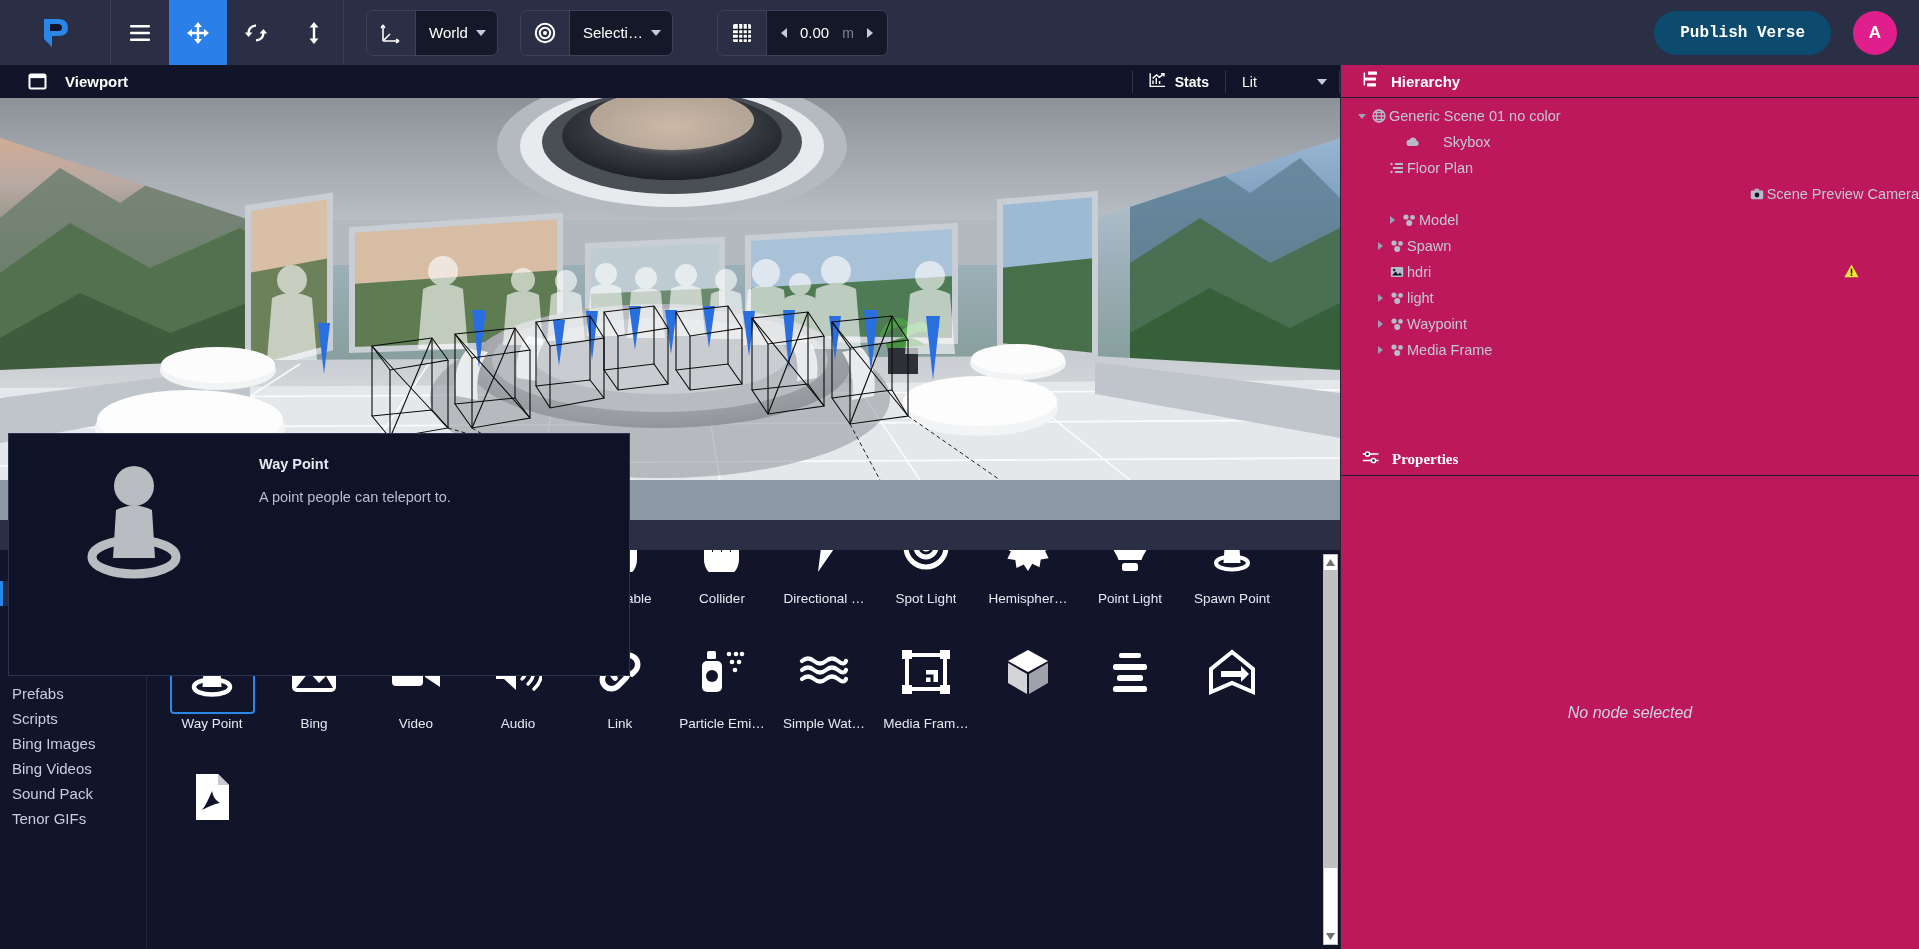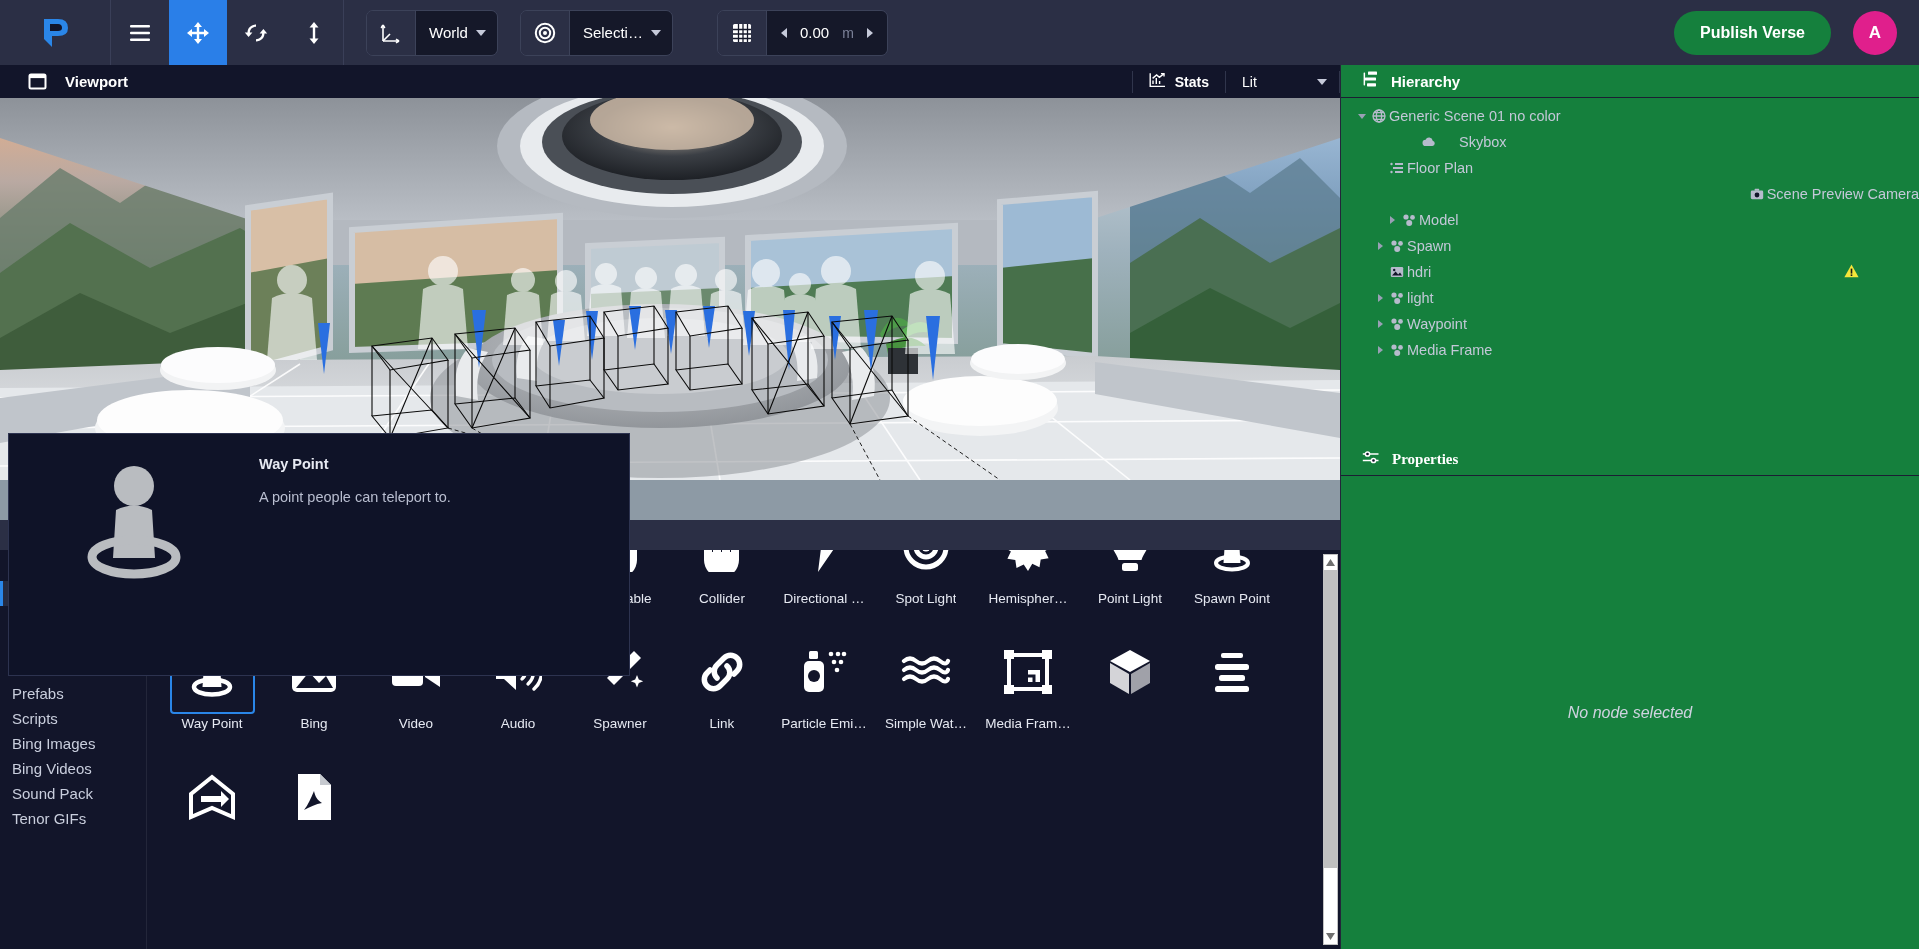--- a/index.html
+++ b/index.html
@@ -66,24 +66,24 @@
     border-top: 5px solid transparent; border-bottom: 5px solid transparent;
     cursor: pointer;
   }
   .arrow-l { border-right: 6px solid #c6cada; }
   .arrow-r { border-left: 6px solid #c6cada; }
   .unit { color: #7c8299; font-size: 14px; }
 
   .spacer { flex: 1; }
   .publish-btn {
     height: 44px; padding: 0 26px;
-    background: #15803d; color: #fff;
+    background: #0c4a6e; color: #fff;
     border: none; border-radius: 22px;
     font-size: 16px; font-weight: bold;
-    font-family: Liberation Sans, sans-serif;
+    font-family: Liberation Mono, monospace;
     cursor: pointer; margin-right: 22px;
   }
   .avatar {
     width: 44px; height: 44px; border-radius: 50%;
     background: #e01f8c; color: #fff;
     display: flex; align-items: center; justify-content: center;
     font-size: 17px; font-weight: bold; margin-right: 22px; cursor: pointer;
   }
 
   
@@ -163,21 +163,21 @@
   .vscroll {
     position: absolute; right: 2px; top: 4px; bottom: 4px; width: 15px;
     background: #ffffff; border: 1px solid #c2c2c2;
     display: flex; flex-direction: column; align-items: center;
   }
   .vs-arrow { width: 13px; height: 15px; display: flex; align-items: center; justify-content: center; }
   .vs-track { flex: 1; width: 13px; position: relative; }
   .vs-thumb { position: absolute; left: 0; top: 0; width: 13px; height: 83%; background: #c0c0c0; }
 
   
-  .right-col { flex: 1; background: #15803d; display: flex; flex-direction: column; border-left: 1px solid #23263a; }
+  .right-col { flex: 1; background: #be185d; display: flex; flex-direction: column; border-left: 1px solid #23263a; }
   .panel-head {
     height: 33px; min-height: 33px; display: flex; align-items: center; gap: 12px;
     padding-left: 21px; color: #fff; font-size: 15px; font-weight: bold;
     border-bottom: 1px solid #1b1f33;
   }
   .tree { padding-top: 5px; }
   .tree-row {
     height: 26px; display: flex; align-items: center;
     color: #c3c8d8; font-size: 14.5px; cursor: pointer; position: relative;
   }
@@ -827,33 +827,20 @@
                         <path d="M28 14 a9 9 0 0 1 0 14"></path>
                         <path d="M34 9 a16 16 0 0 1 0 24"></path>
                         <path d="M40 4 a23 23 0 0 1 0 34"></path>
                       </g>
                     </svg>
                   </div>
                   <div class="asset-label">Audio</div>
                 </div>
                 <div class="asset-cell">
                   <div class="asset-ico-box">
-                    <svg width="48" height="48" viewBox="0 0 48 48">
-                      <g fill="#ffffff">
-                        <path d="M38 3 l7 7 -27 27 -7 -7 Z"></path>
-                        <path d="M31 3 l2.5 6 6 2.5 -6 2.5 -2.5 6 -2.5 -6 -6 -2.5 6 -2.5Z"></path>
-                        <path d="M41 27 l1.8 4.4 4.4 1.8 -4.4 1.8 -1.8 4.4 -1.8 -4.4 -4.4 -1.8 4.4 -1.8Z"></path>
-                        <path d="M15 9 l1.4 3.4 3.4 1.4 -3.4 1.4 -1.4 3.4 -1.4 -3.4 -3.4 -1.4 3.4 -1.4Z"></path>
-                      </g>
-                    </svg>
-                  </div>
-                  <div class="asset-label">Spawner</div>
-                </div>
-                <div class="asset-cell">
-                  <div class="asset-ico-box">
                     <svg width="48" height="44" viewBox="0 0 48 44">
                       <g fill="none" stroke="#ffffff" stroke-width="5.5" stroke-linecap="round">
                         <path d="M19 28 a9 9 0 0 1 0 -13 l7 -7 a9 9 0 0 1 13 13 l-3 3"></path>
                         <path d="M29 16 a9 9 0 0 1 0 13 l-7 7 a9 9 0 0 1 -13 -13 l3 -3"></path>
                       </g>
                     </svg>
                   </div>
                   <div class="asset-label">Link</div>
                 </div>
                 <div class="asset-cell">
@@ -998,21 +985,21 @@
               <svg width="14" height="14" viewBox="0 0 14 14">
                 <g fill="none" stroke="#b6bbcc" stroke-width="1.3">
                   <circle cx="7" cy="7" r="6"></circle>
                   <ellipse cx="7" cy="7" rx="2.6" ry="6"></ellipse>
                   <path d="M1 7 H13 M2 3.6 H12 M2 10.4 H12"></path>
                 </g>
               </svg>
             </span>
             <span class="tlabel">Generic Scene 01 no color</span>
           </div>
-          <div class="tree-row" style="padding-left: 44px; gap: 20px;">
+          <div class="tree-row" style="padding-left: 28px; gap: 20px;">
             <span class="tw"></span>
             <span class="tnode-ico">
               <svg width="14" height="12" viewBox="0 0 14 12">
                 <path d="M3.6 10 a3.1 3.1 0 0 1 0-6.2 a3.7 3.7 0 0 1 7.1 .9 a2.7 2.7 0 0 1 -.3 5.3 Z" fill="#b6bbcc"></path>
               </svg>
             </span>
             <span class="tlabel">Skybox</span>
           </div>
           <div class="tree-row" style="padding-left: 32px;">
             <span class="tw"></span>

